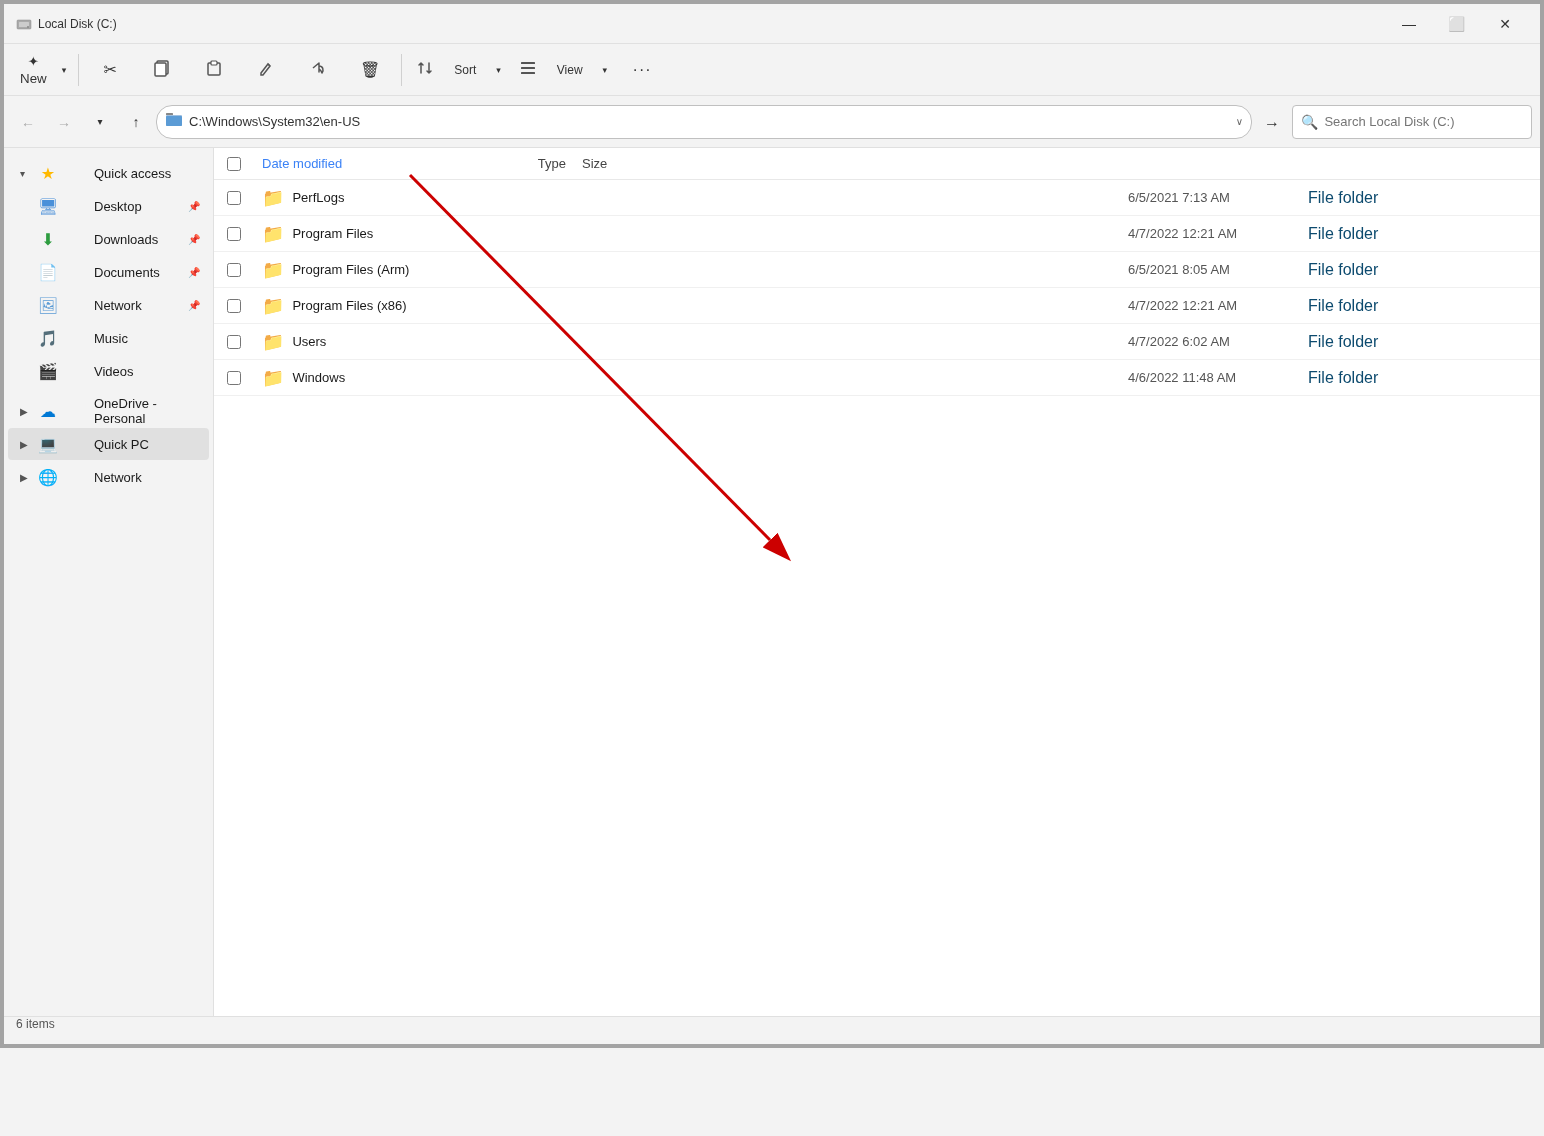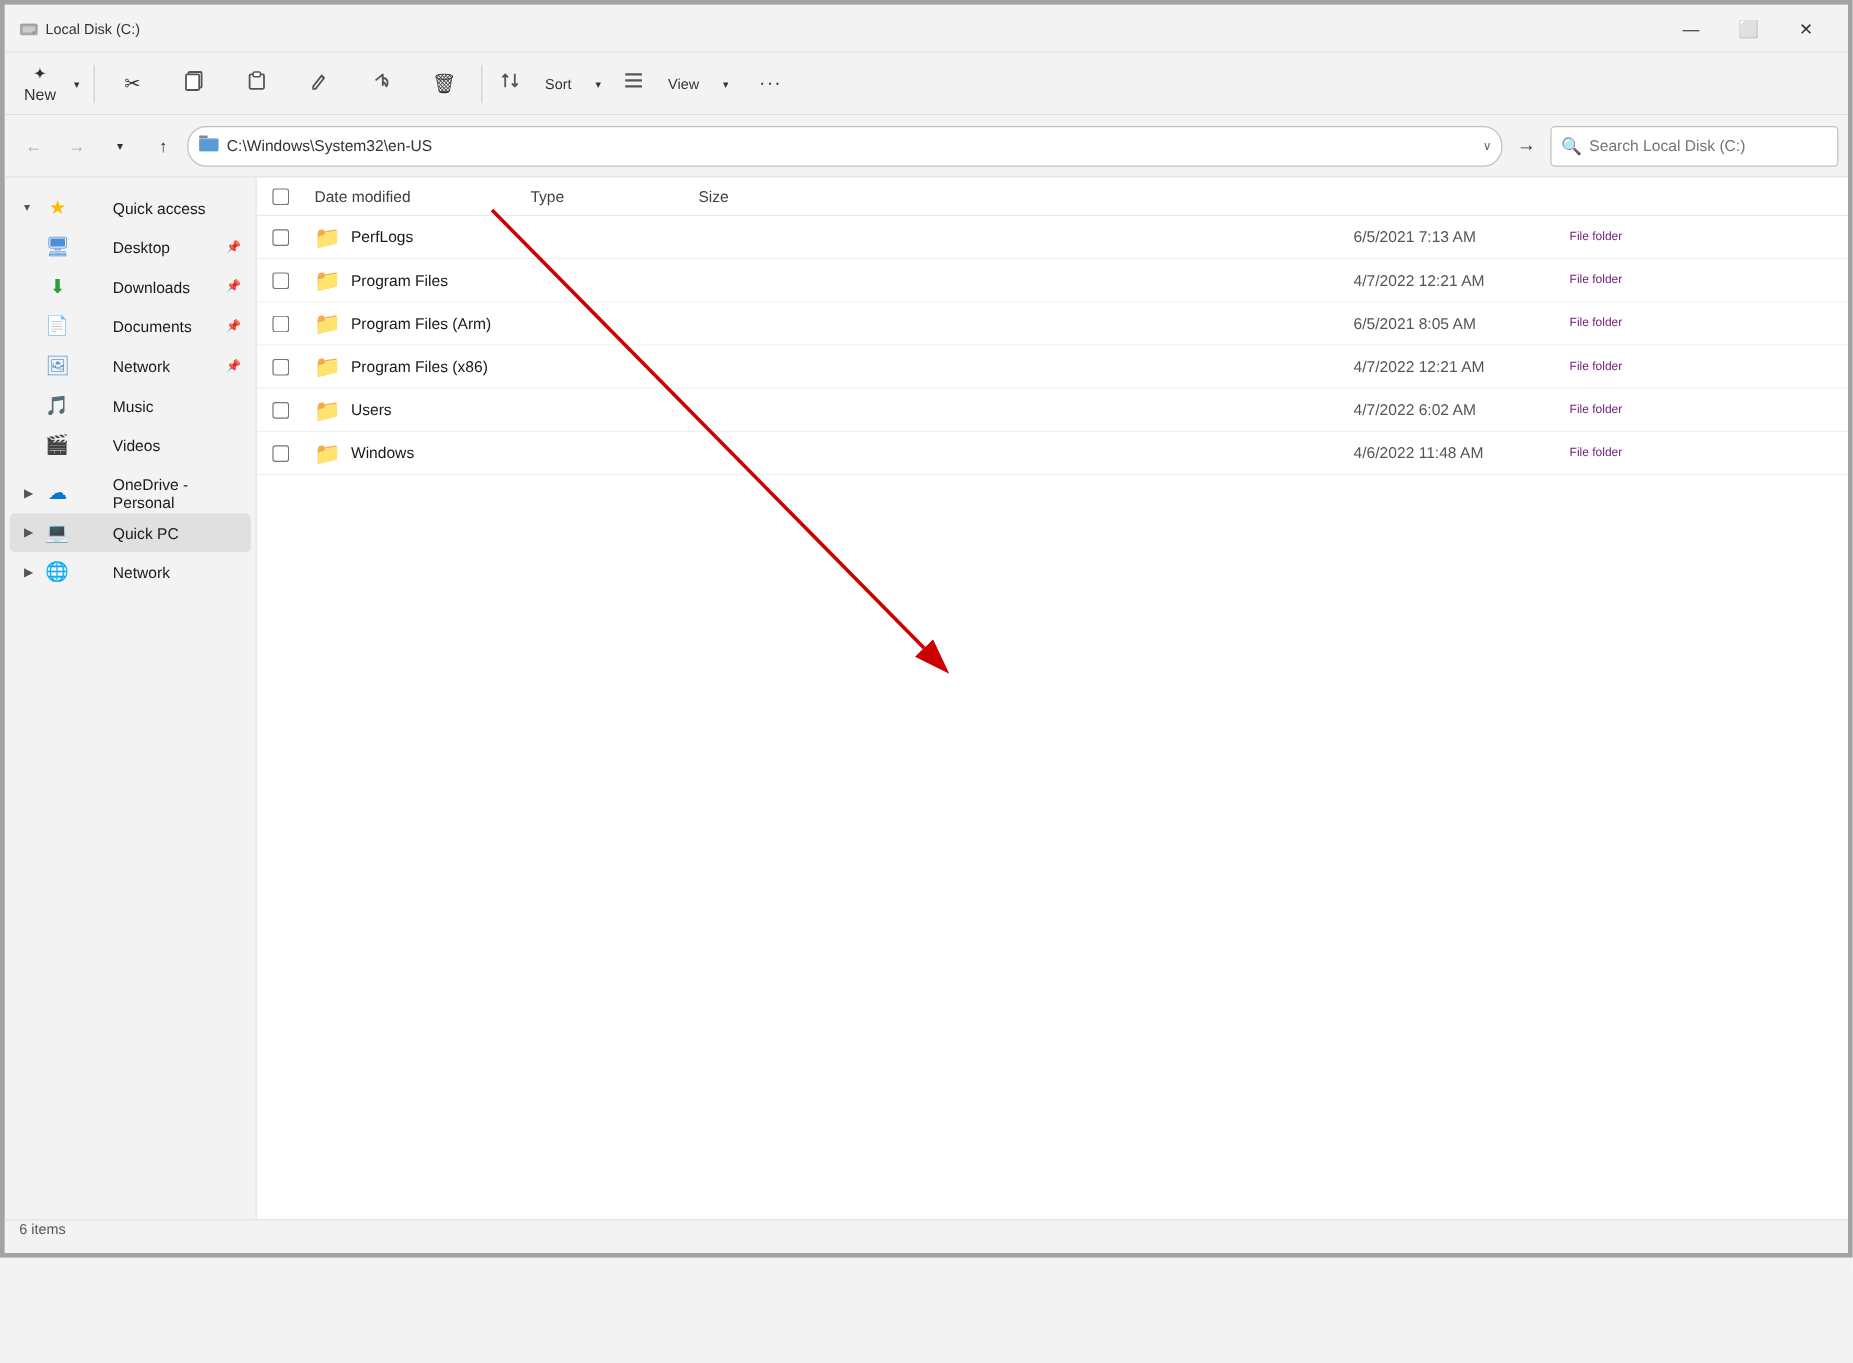--- a/index.html
+++ b/index.html
@@ -283,30 +283,31 @@
       color: #444;
       cursor: pointer;
       padding: 0 8px;
       display: flex;
       align-items: center;
       gap: 4px;
     }
     .file-list-header .col-date {
       width: 180px;
       font-size: 13px;
-      color: #404040;
+      color: #3b82f6;
       padding: 0 8px;
       flex-shrink: 0;
     }
     .file-list-header .col-type {
       width: 140px;
       font-size: 13px;
       color: #444;
       padding: 0 8px;
       flex-shrink: 0;
+      text-align: right;
     }
     .file-list-header .col-size {
       width: 100px;
       font-size: 13px;
       color: #444;
       padding: 0 8px;
       flex-shrink: 0;
     }
     .file-row {
       display: flex;
@@ -333,22 +334,22 @@
     }
     .file-row .col-date {
       width: 180px;
       font-size: 13px;
       color: #555;
       padding: 0 8px;
       flex-shrink: 0;
     }
     .file-row .col-type {
       width: 140px;
-      font-size: 10px;
-      color: #701a75;
+      font-size: 16px;
+      color: #0c4a6e;
       padding: 0 8px;
       flex-shrink: 0;
     }
     .file-row .col-size {
       width: 100px;
       font-size: 13px;
       color: #555;
       padding: 0 8px;
       flex-shrink: 0;
     }

